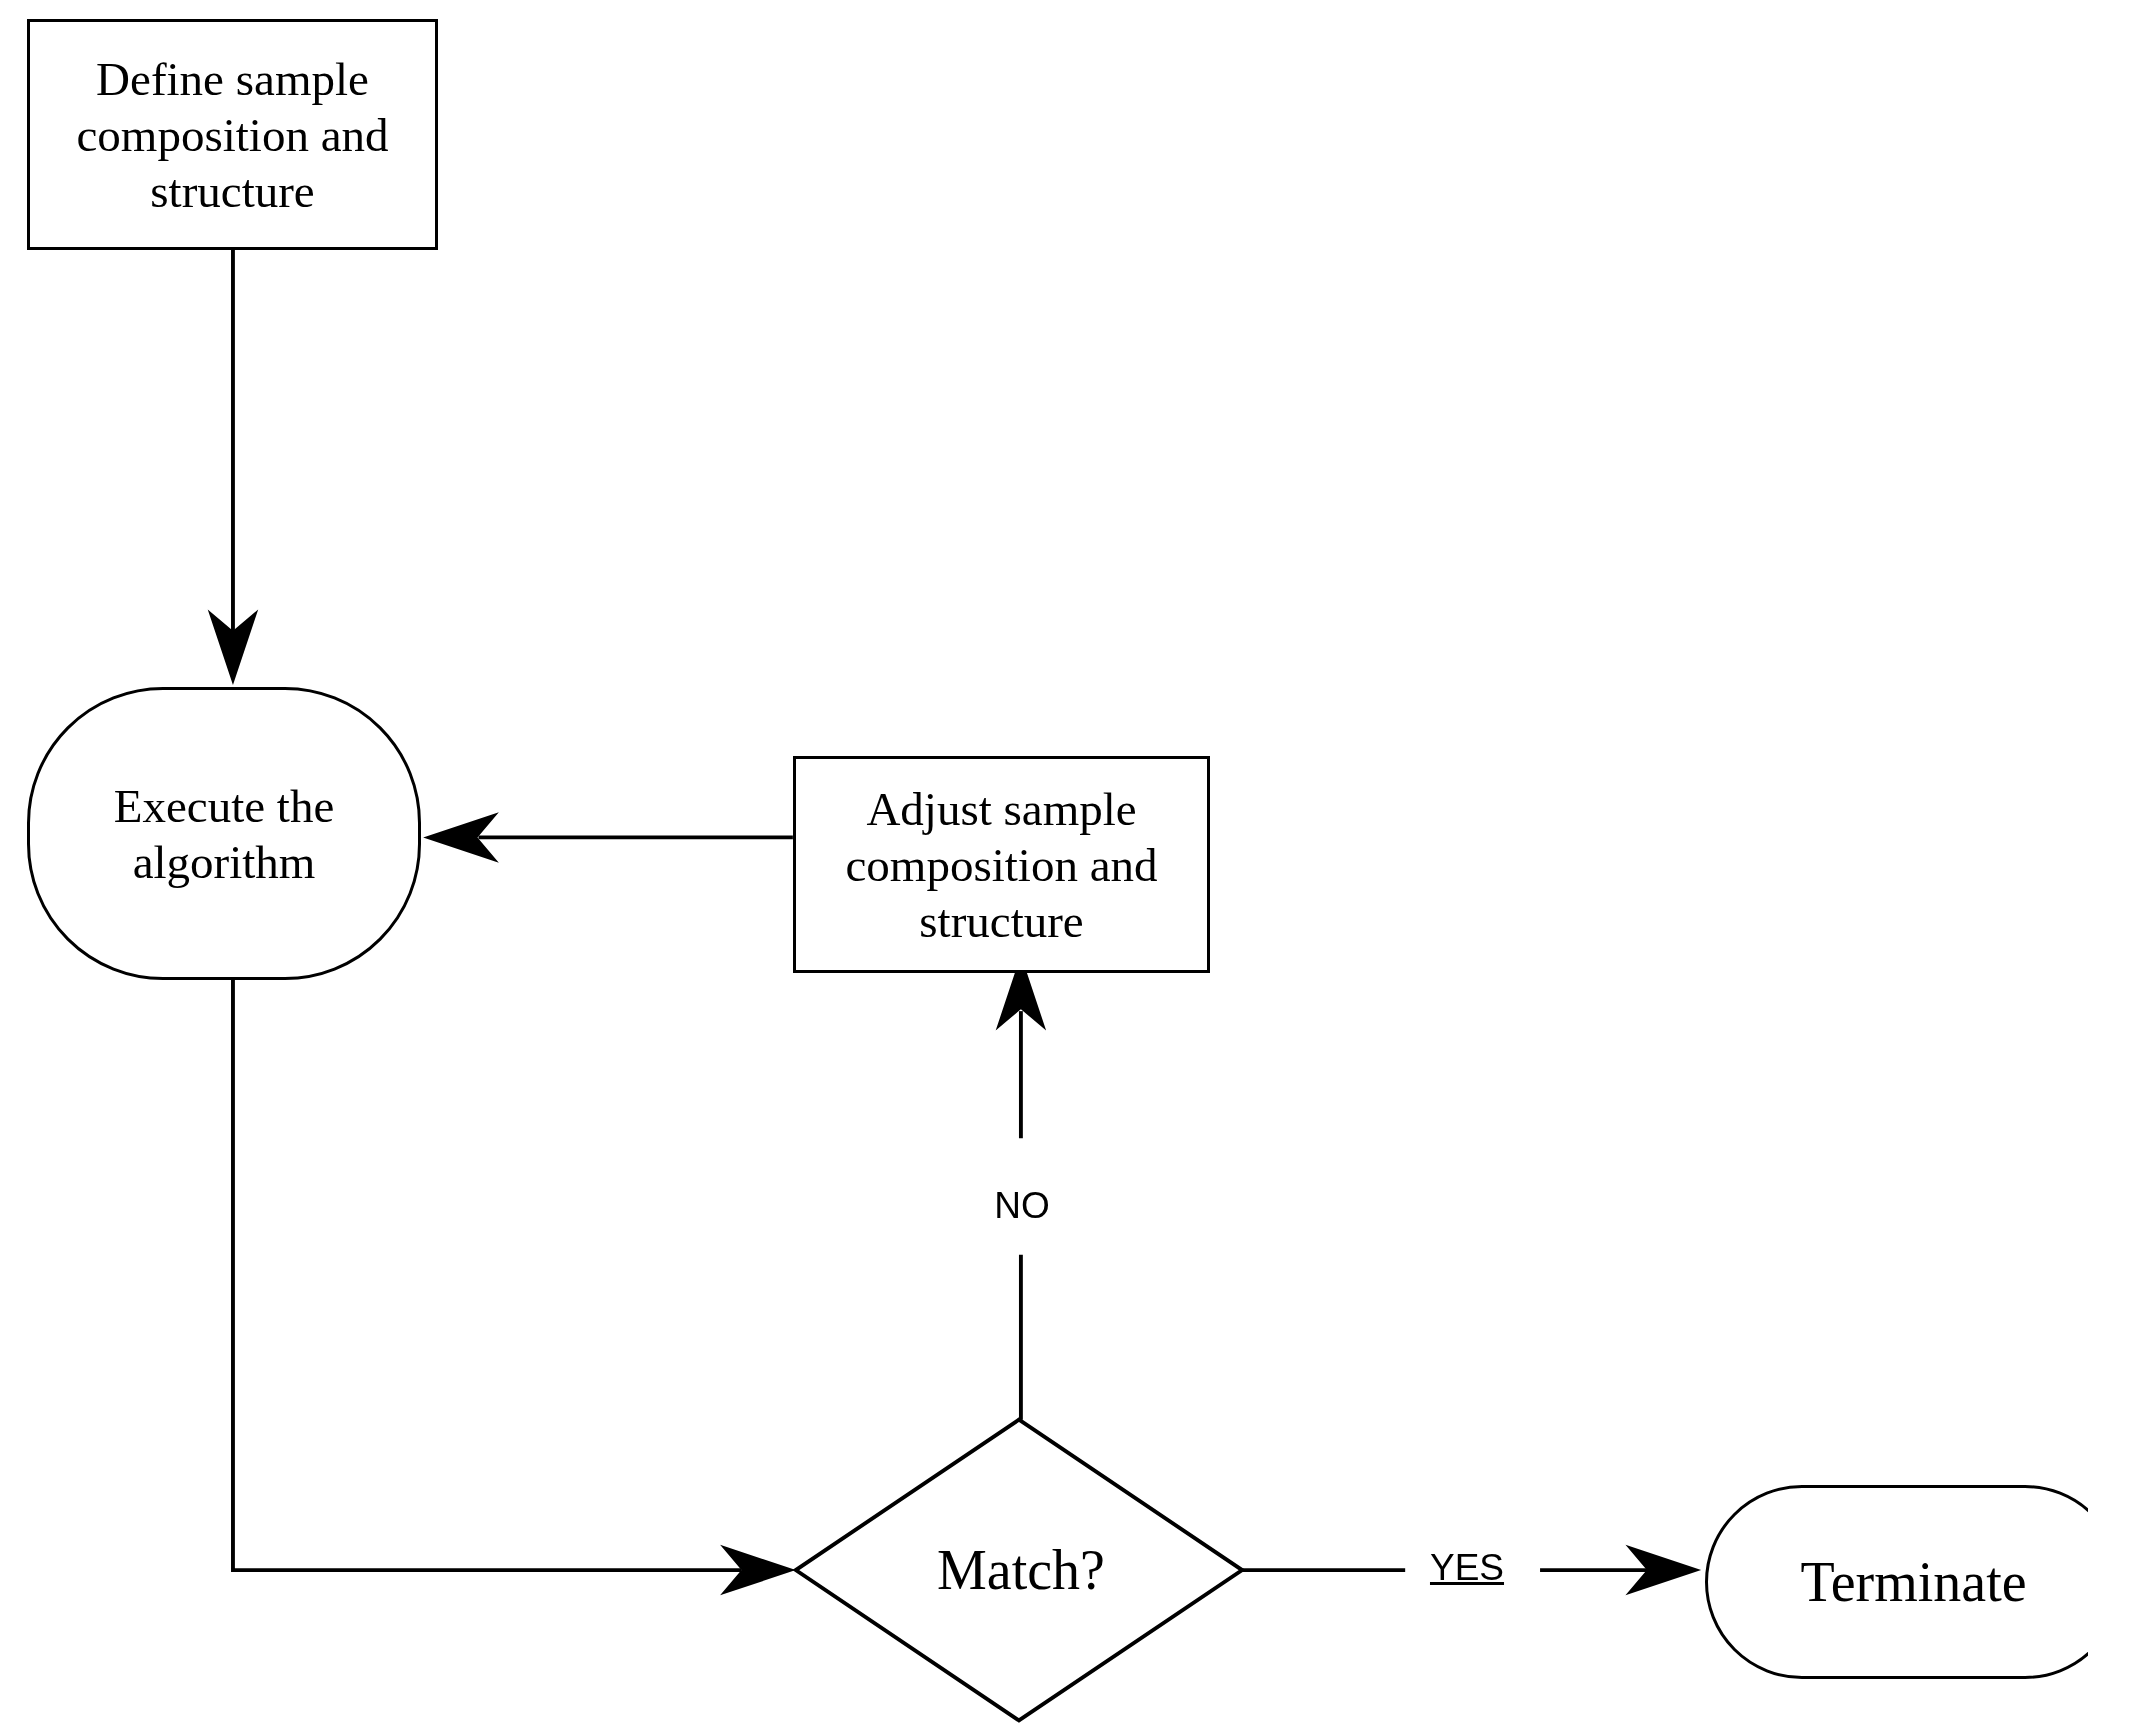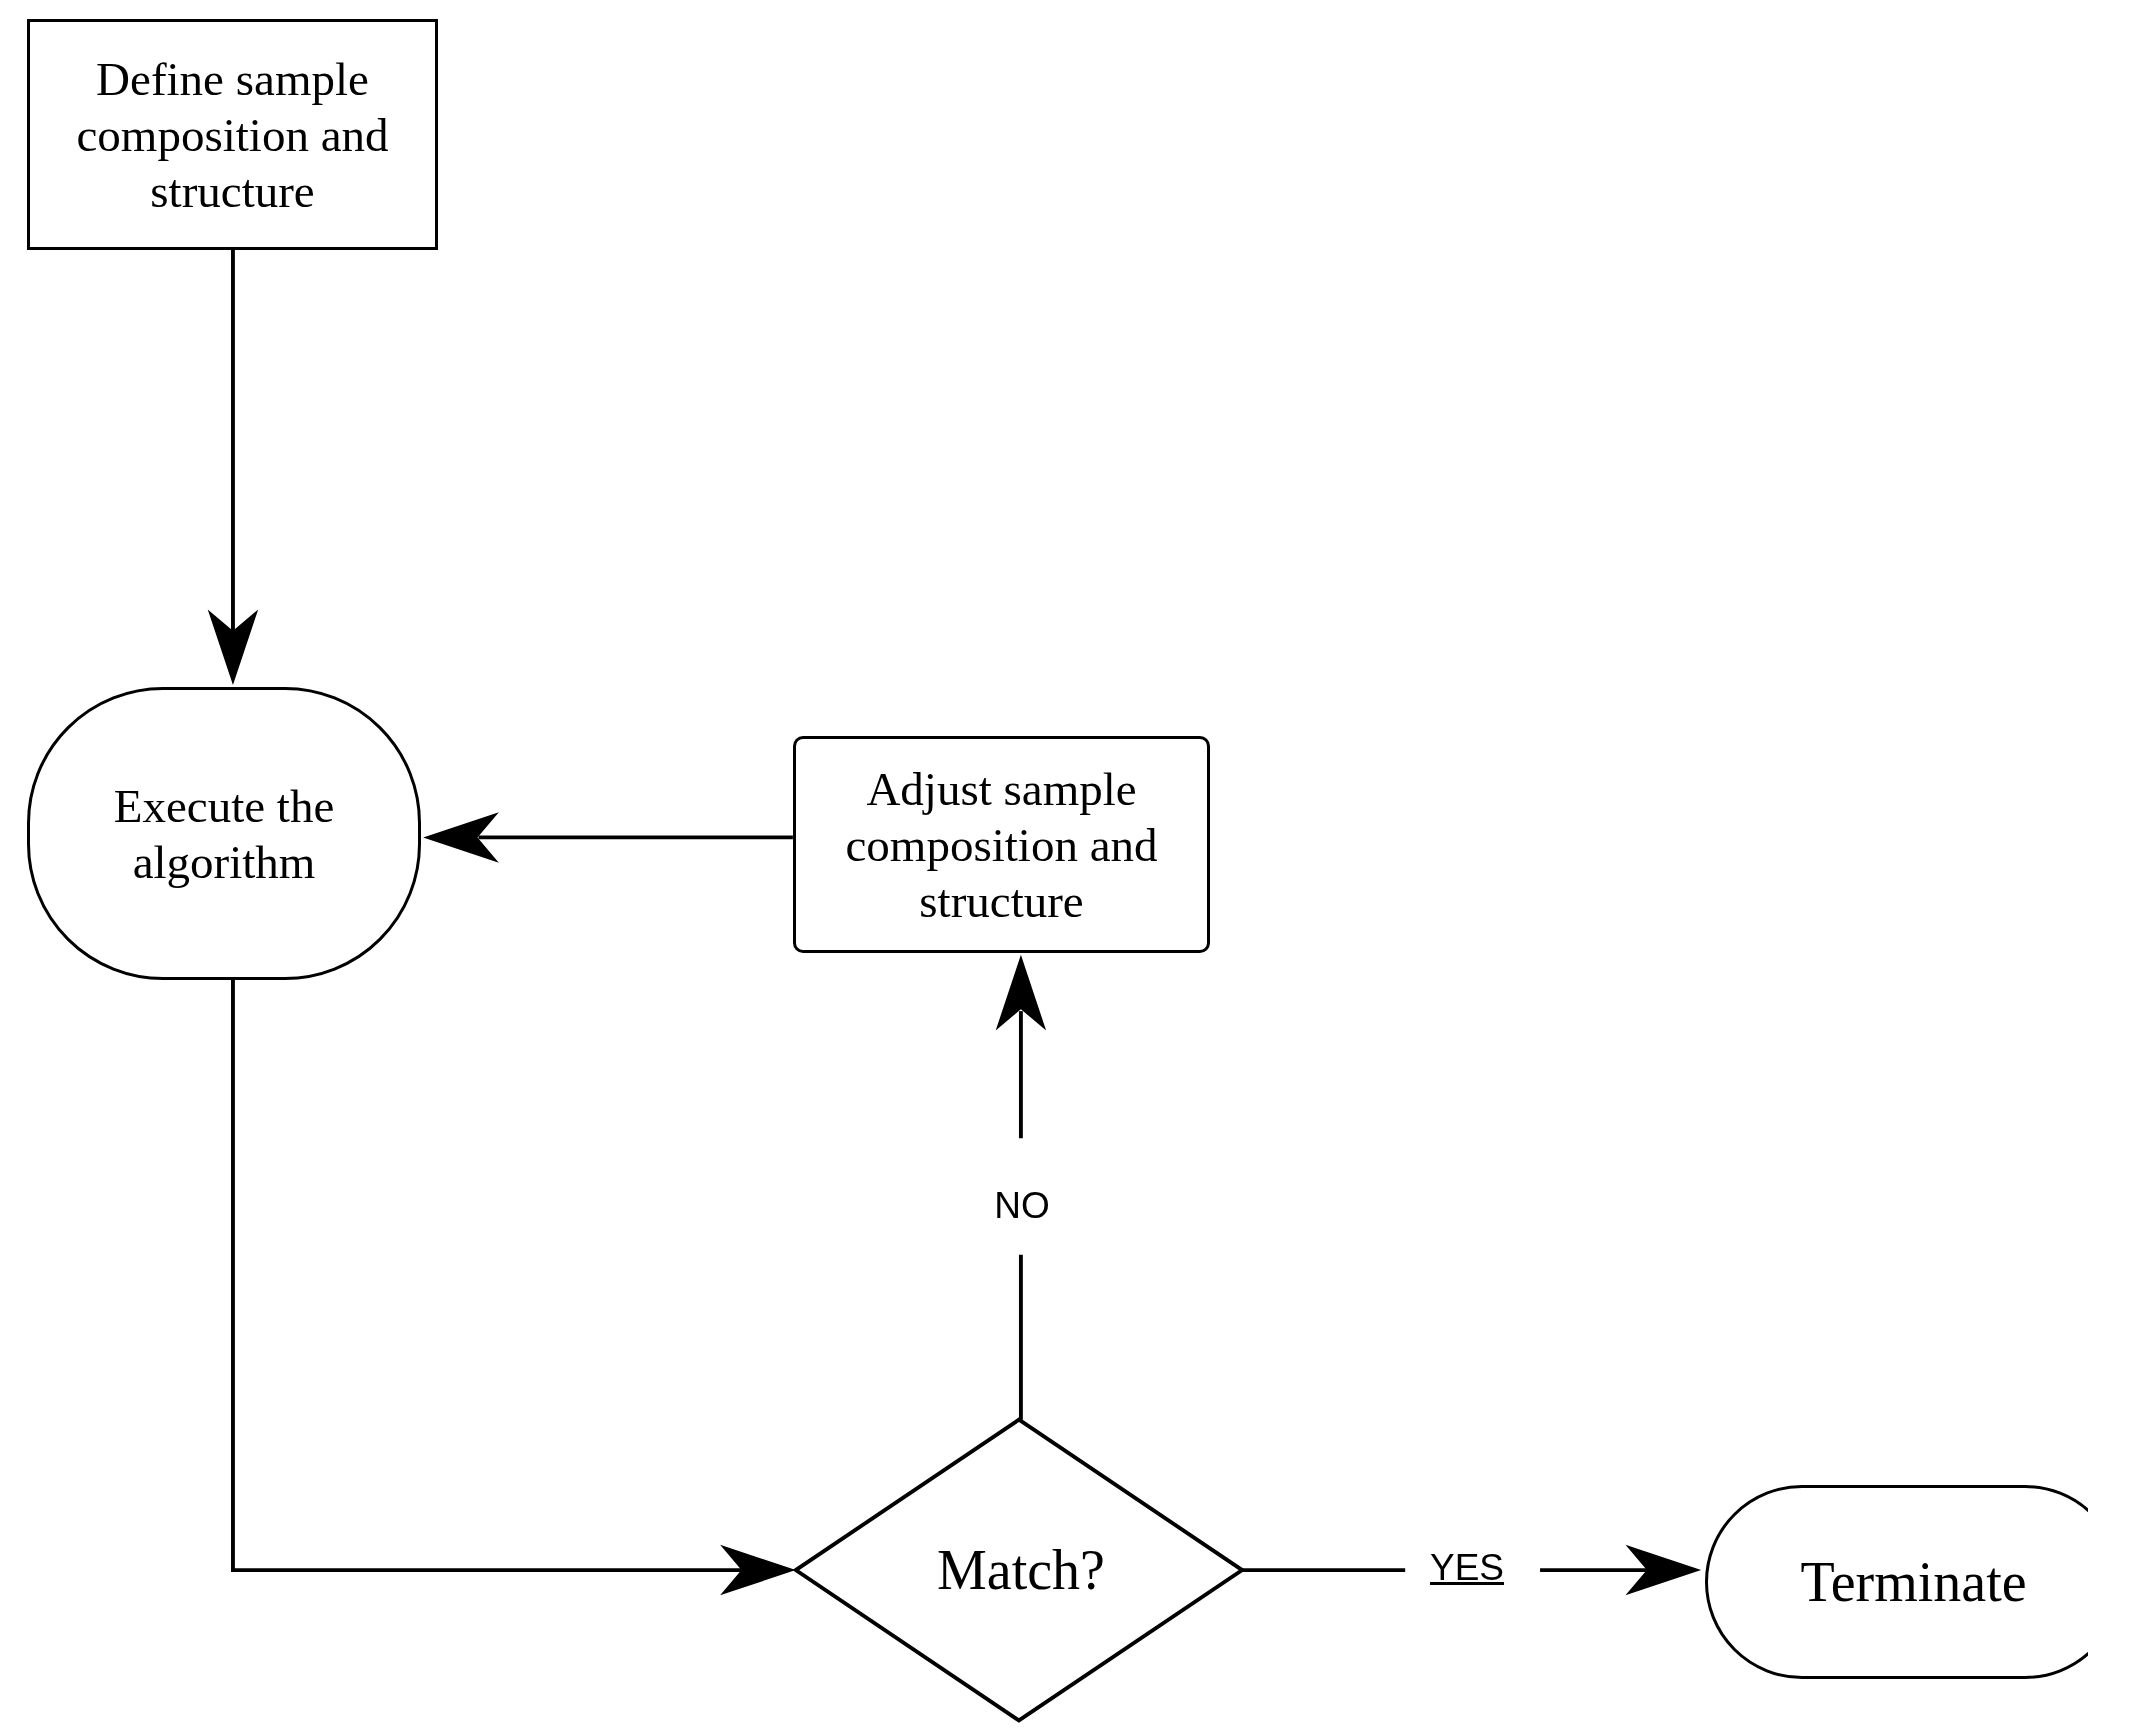--- a/index.html
+++ b/index.html
@@ -68,21 +68,21 @@
   .float-label--serif {
     font-family: "Liberation Serif", serif;
     font-size: 56px;
   }
   .float-label--sans {
     font-family: "Liberation Sans", sans-serif;
     font-size: 37px;
   }
   #node-define    { left: 27px;   top: 19.4px;   width: 411px; height: 231px; }
   #node-execute   { left: 27px;   top: 687px;  width: 394px; height: 293px; text-align: center; }
-  #node-adjust    { left: 793px;  top: 736px;  width: 417px; height: 217px; border-radius: 10px; }
+  #node-adjust    { left: 793px;  top: 756px;  width: 417px; height: 217px; }
   #node-terminate { left: 1705px; top: 1472px; width: 417px; height: 194px; }
   #label-match { left: 1021px; top: 1562px; margin-top: 8px; }
   #label-no    { left: 1022px; top: 1206px; }
   #label-yes   { left: 1467px; top: 1568px; text-decoration: underline; }
 </style>
 </head>
 <body>
 
 <div class="canvas">
 

